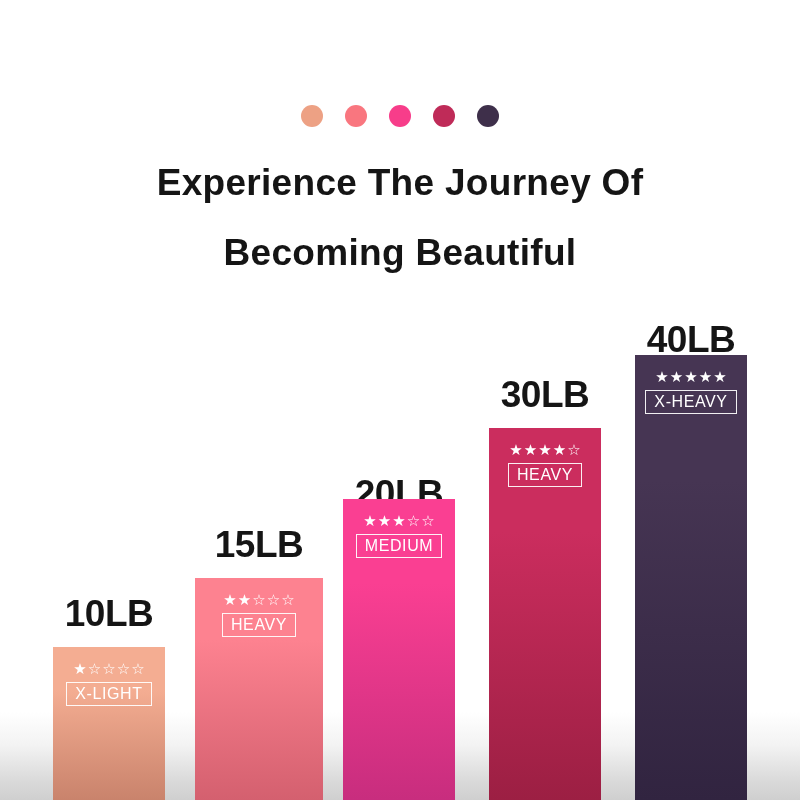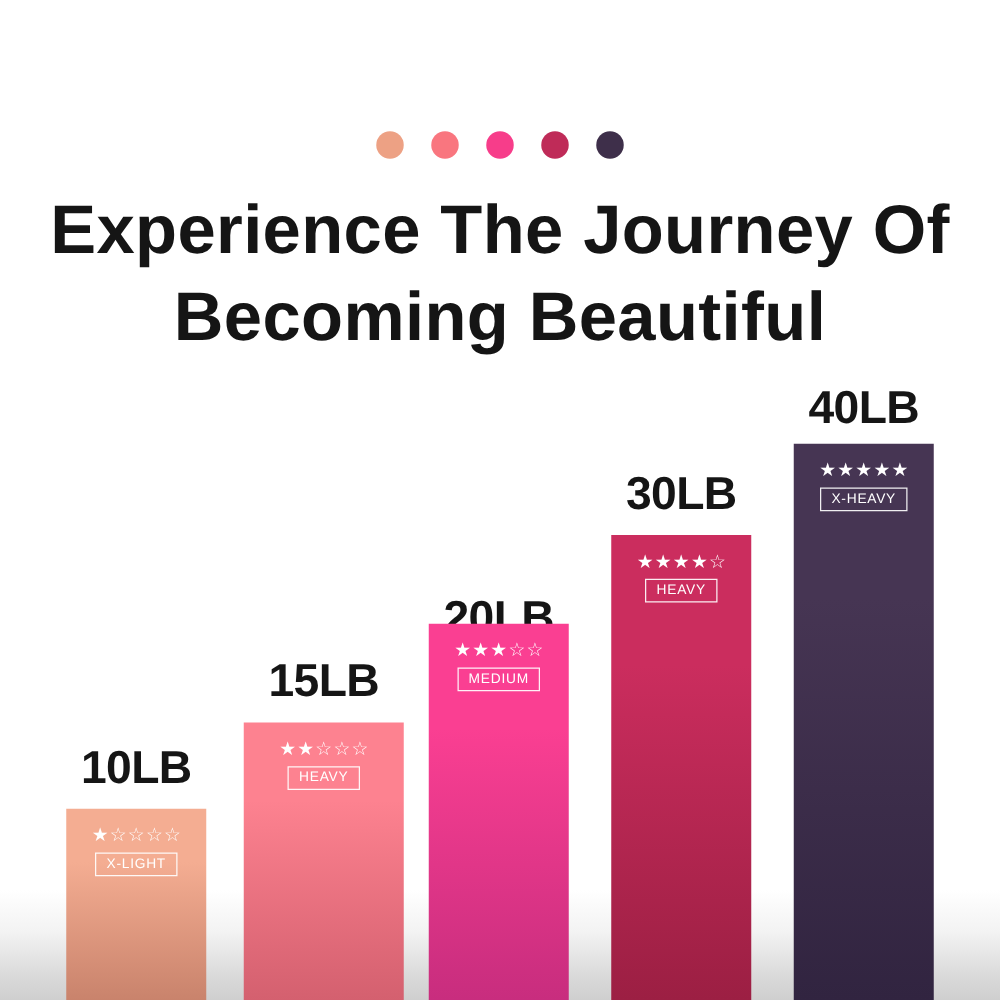--- a/index.html
+++ b/index.html
@@ -47,21 +47,21 @@
 
   
   #headline {
     position: absolute;
     top: 148px;
     left: 0;
     width: 800px;
     text-align: center;
     color: #151515;
     font-weight: bold;
-    font-size: 55px;
+    font-size: 37px;
     letter-spacing: 0.3px;
     line-height: 70px;
   }
   #headline .line {
     display: block;
     white-space: nowrap;
   }
 
   
   #chart {
@@ -109,21 +109,21 @@
     color: #ffffff;
     letter-spacing: 0px;
   }
   .stars span {
     font-size: 15px;
     display: block;
   }
   .badge {
     border: 1.6px solid rgba(255,255,255,0.92);
     color: #ffffff;
-    font-size: 11px;
+    font-size: 16px;
     letter-spacing: 0.6px;
     padding: 3px 8px 3px 8px;
     white-space: nowrap;
     line-height: 1;
     font-weight: normal;
   }
 </style>
 </head>
 <body>
 
@@ -197,21 +197,21 @@
               <span>★</span>
               <span>★</span>
               <span>★</span>
               <span>☆</span>
             </div>
             <div class="badge">HEAVY</div>
           </div>
         </div>
       </div>
       <div class="bar-group" style="left: 635px; width: 112px; height: 497px;">
-        <div class="bar-weight" style="top: 4px; text-align: center;">40LB</div>
+        <div class="bar-weight" style="top: 18px; text-align: center;">40LB</div>
         <div class="bar" style="height: 445px; background: linear-gradient(rgb(70, 53, 83) 0%, rgb(70, 53, 83) 28%, rgb(49, 36, 64) 100%);">
           <div class="bar-inner">
             <div class="stars">
               <span>★</span>
               <span>★</span>
               <span>★</span>
               <span>★</span>
               <span>★</span>
             </div>
             <div class="badge">X-HEAVY</div>

